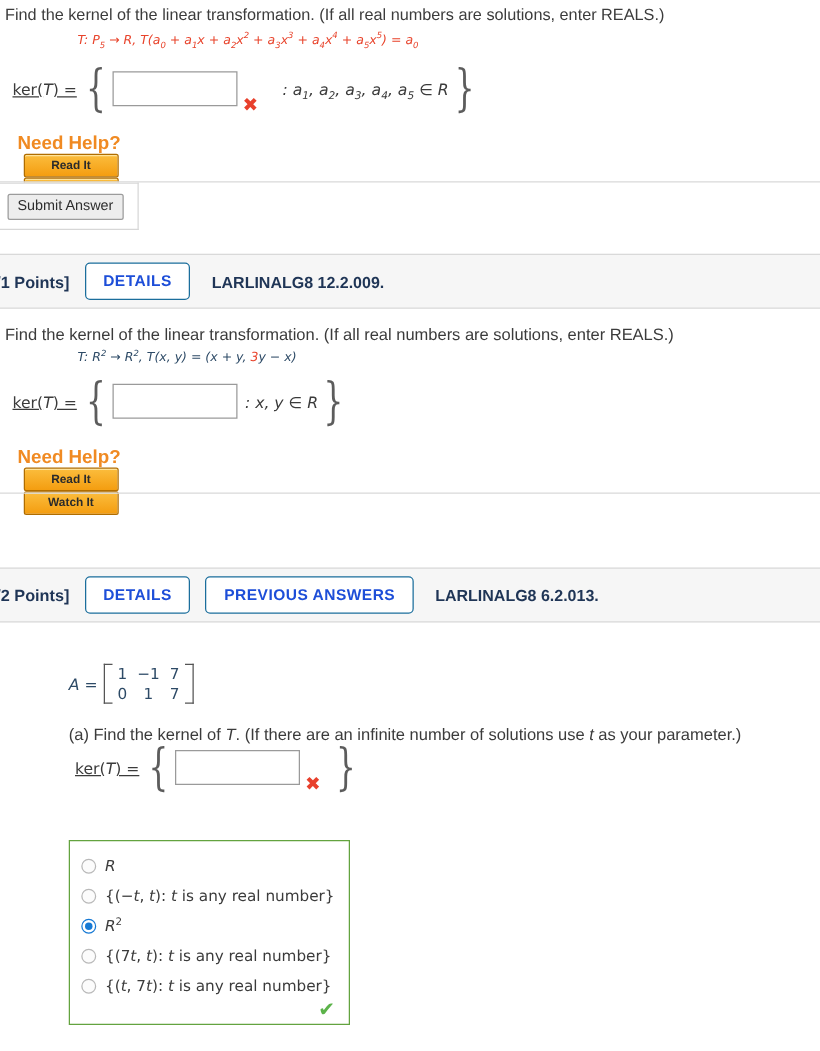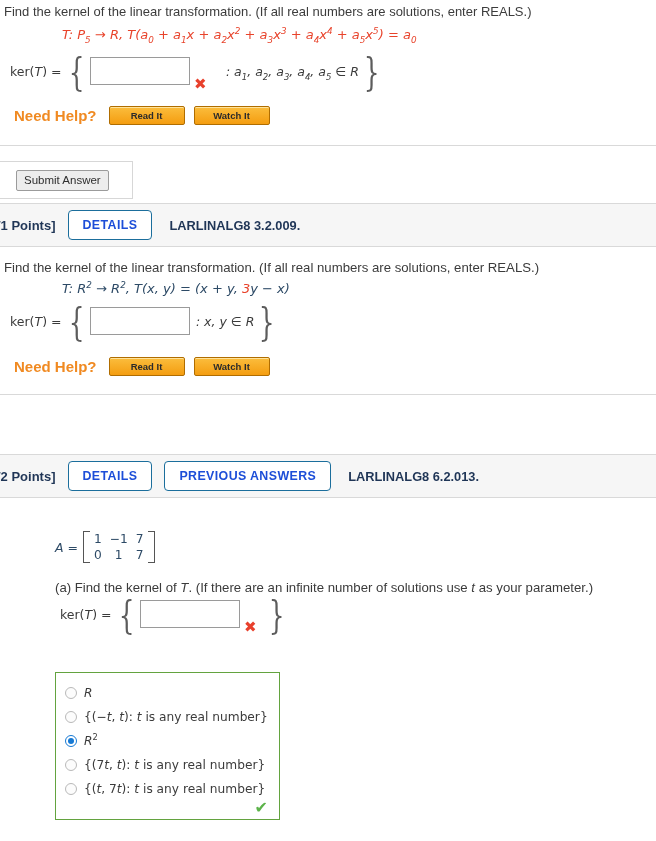--- a/index.html
+++ b/index.html
@@ -19,42 +19,42 @@
   .page { position: relative; width: 656px; height: 841px; }
 
   
   .qtext {
     font-size: 13.2px;
     color: #3b3b3b;
     line-height: 1.35;
   }
   .mathline {
     font-family: "DejaVu Sans", sans-serif;
-    font-size: 13px;
+    font-size: 10px;
     font-style: italic;
     color: #2d4a66;
     white-space: nowrap;
   }
   .red { color: #e8432b; }
   .redorange { color: #e8432b; }
   sup { font-size: 0.68em; vertical-align: super; line-height: 0; }
   sub { font-size: 0.68em; vertical-align: sub; line-height: 0; }
   .ital { font-style: italic; }
   .upr { font-style: normal; }
 
   
   .kerrow {
     display: flex;
     align-items: center;
     font-family: "DejaVu Sans", sans-serif;
     font-size: 12.5px;
     color: #3b3b3b;
   }
   .kerlabel { font-style: italic; margin-right: 3px; white-space: nowrap; }
-  .kerlabel .upr { font-style: normal; }
+  .kerlabel .upr { font-style: normal; text-decoration: underline; }
   .brace {
     font-family: "DejaVu Serif", serif;
     font-size: 40px;
     font-weight: 300;
     line-height: 0.72;
     color: #5c5c5c;
     transform: scaleX(0.62);
     display: inline-block;
   }
   .ansbox {
@@ -72,21 +72,21 @@
   }
   .condition {
     font-family: "DejaVu Sans", sans-serif;
     font-style: italic;
     font-size: 12.5px;
     color: #3b3b3b;
     white-space: nowrap;
   }
 
   
-  .needhelp-row { display: flex; align-items: center; }
+  .needhelp-row { display: flex; align-items: center; flex-direction: column; }
   .needhelp-label {
     color: #f08a22;
     font-weight: bold;
     font-size: 15px;
     font-family: "Liberation Sans", sans-serif;
     margin-right: 12px;
   }
   .help-btn {
     width: 74px;
     height: 17px;
@@ -102,28 +102,27 @@
     justify-content: center;
     margin-right: 9px;
     box-shadow: inset 0 1px 0 #ffe39a;
     cursor: pointer;
   }
 
   
   .submit-wrap {
     border: 1px solid #d7d7d7;
     border-left: none;
-    width: 133px;
+    width: 111px;
     height: 38px;
     box-sizing: border-box;
     display: flex;
     align-items: center;
-    padding-left: 16px;
-    background: #ffffff;
-    margin-top: 15px;
+    padding-left: 6px;
+    background: #ffffff;
   }
   .submit-btn {
     border: 1px solid #9b9b9b;
     background: #ededed;
     font-family: "Liberation Sans", sans-serif;
     font-size: 11.5px;
     color: #2e2e2e;
     padding: 3px 7px 4px 7px;
     border-radius: 2px;
     cursor: pointer;
@@ -286,21 +285,21 @@
 
   <div class="abs hr-divider" style="left:0; top:145px;"></div>
 
   <div class="abs submit-wrap" style="left:0; top:146px;">
     <button class="submit-btn">Submit Answer</button>
   </div>
 
   <div class="abs sec-header" style="left:0; top:203px; width:656px;">
     <span class="points" style="margin-left:-3px;">/1 Points]</span>
     <div class="pill">DETAILS</div>
-    <span class="qcode">LARLINALG8 3.2.009.</span>
+    <span class="qcode">LARLINALG8 12.2.009.</span>
   </div>
 
   <div class="abs qtext" style="left:4px; top:259px;">Find the kernel of the linear transformation. (If all real numbers are solutions, enter REALS.)</div>
 
   <div class="abs mathline" style="left:62px; top:281px;">
     <span class="ital">T</span>: <span class="ital">R</span><sup>2</sup> → <span class="ital">R</span><sup>2</sup>, <span class="ital">T</span>(<span class="ital">x</span>, <span class="ital">y</span>) = (<span class="ital">x</span> + <span class="ital">y</span>, <span class="red">3</span><span class="ital">y</span> − <span class="ital">x</span>)
   </div>
 
   <div class="abs kerrow" style="left:10px; top:307px;">
     <span class="kerlabel"><span class="upr">ker(</span><span class="ital">T</span><span class="upr">) =</span></span>

